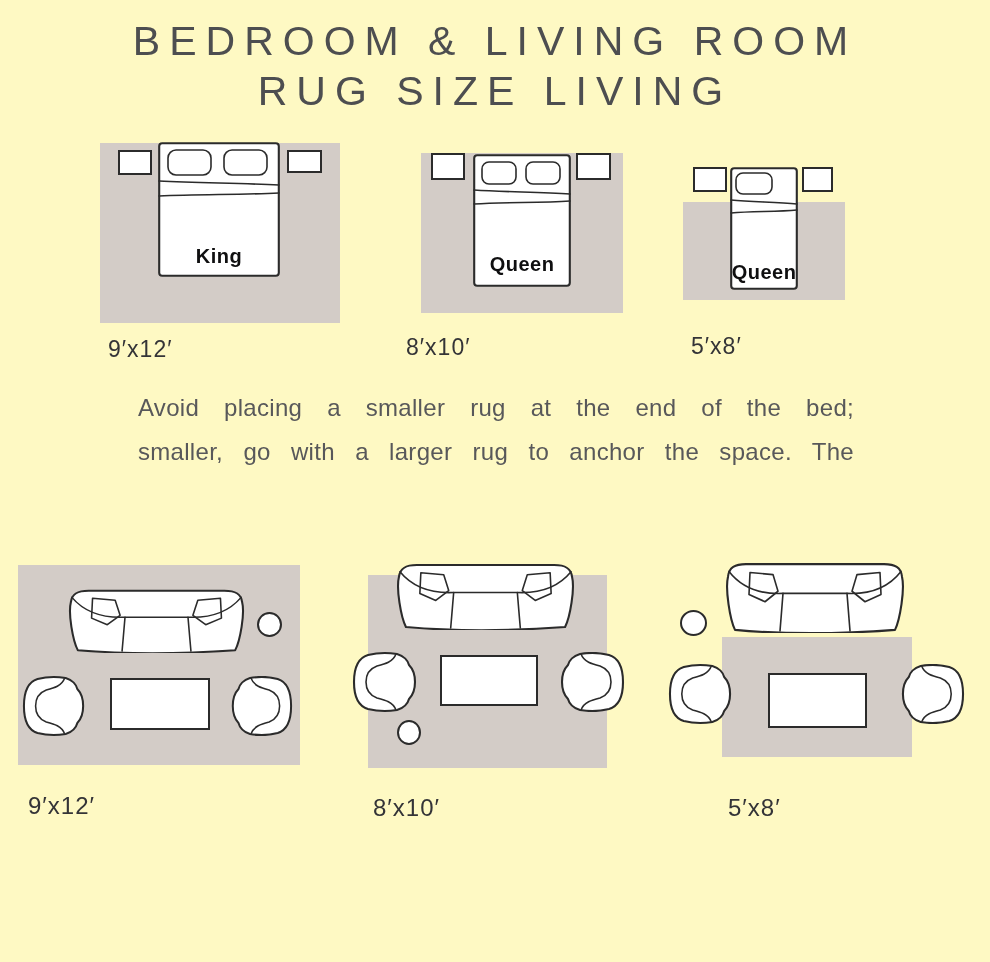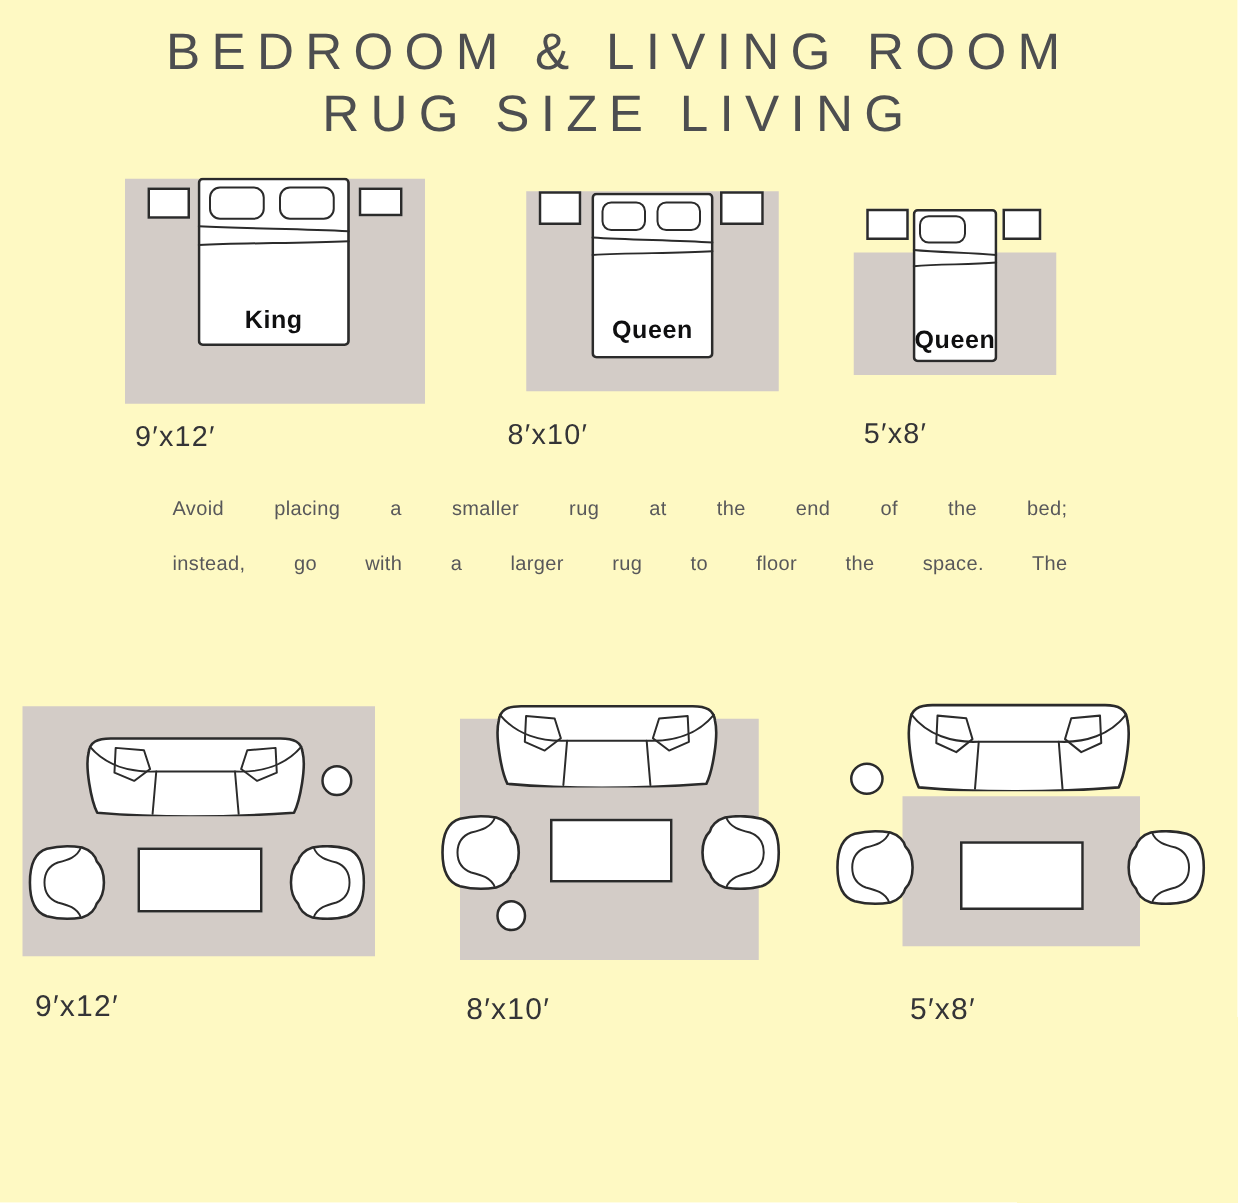--- a/index.html
+++ b/index.html
@@ -26,21 +26,21 @@
   .s1 { stroke:currentColor; stroke-width:1.6; stroke-linejoin:round; stroke-linecap:round; fill:none; }
   .bed-label {
     position:absolute; text-align:center; color:var(--bedlabel);
     font-size:20px; font-weight:bold; letter-spacing:0.5px;
   }
   .size-label {
     position:absolute; color:var(--sizelabel); font-size:23px; letter-spacing:1px;
   }
   .size-label.lr { font-size:24px; }
   .note {
-    position:absolute; color:var(--body); font-size:16px; line-height:44px;
+    position:absolute; color:var(--body); font-size:24px; line-height:44px;
     letter-spacing:0.3px;
   }
   .note .just { text-align:justify; text-align-last:justify; }
   .note .cent { text-align:center; }
   .flip { transform:scaleX(-1); }
 </style>
 </head>
 <body>
 
 <svg width="0" height="0" style="position:absolute">
@@ -112,21 +112,21 @@
         <path class="s1" d="M1,33 C22,35 46,35 67,37"></path>
         <path class="s1" d="M1,46 C22,44 46,45 67,43"></path>
       </svg>
     </span>
     <div class="bed-label" style="left:47px; top:94px; width:68px;">Queen</div>
   </div>
   <div class="size-label" style="left:691px; top:333px;">5′x8′</div>
 
   <div class="note" style="left:138px; top:386px; width:716px;">
     <div class="just">Avoid placing a smaller rug at the end of the bed;</div>
-    <div class="just">instead, go with a larger rug to floor the space. The</div>
+    <div class="just">smaller, go with a larger rug to anchor the space. The</div>
   </div>
 
   <div class="group" style="left:18px; top:560px; width:282px; height:206px;">
     <div class="rug" style="left:0; top:5px; width:282px; height:200px;"></div>
     <span class="icon" style="left:47px; top:27px; width:183px; height:66px;">
       <svg viewBox="0 0 186 70" preserveAspectRatio="none">
           <use href="#couch-shape"></use>
         </svg>
     </span>
     <div class="furn round" style="left:239px; top:52px; width:25px; height:25px;"></div>

